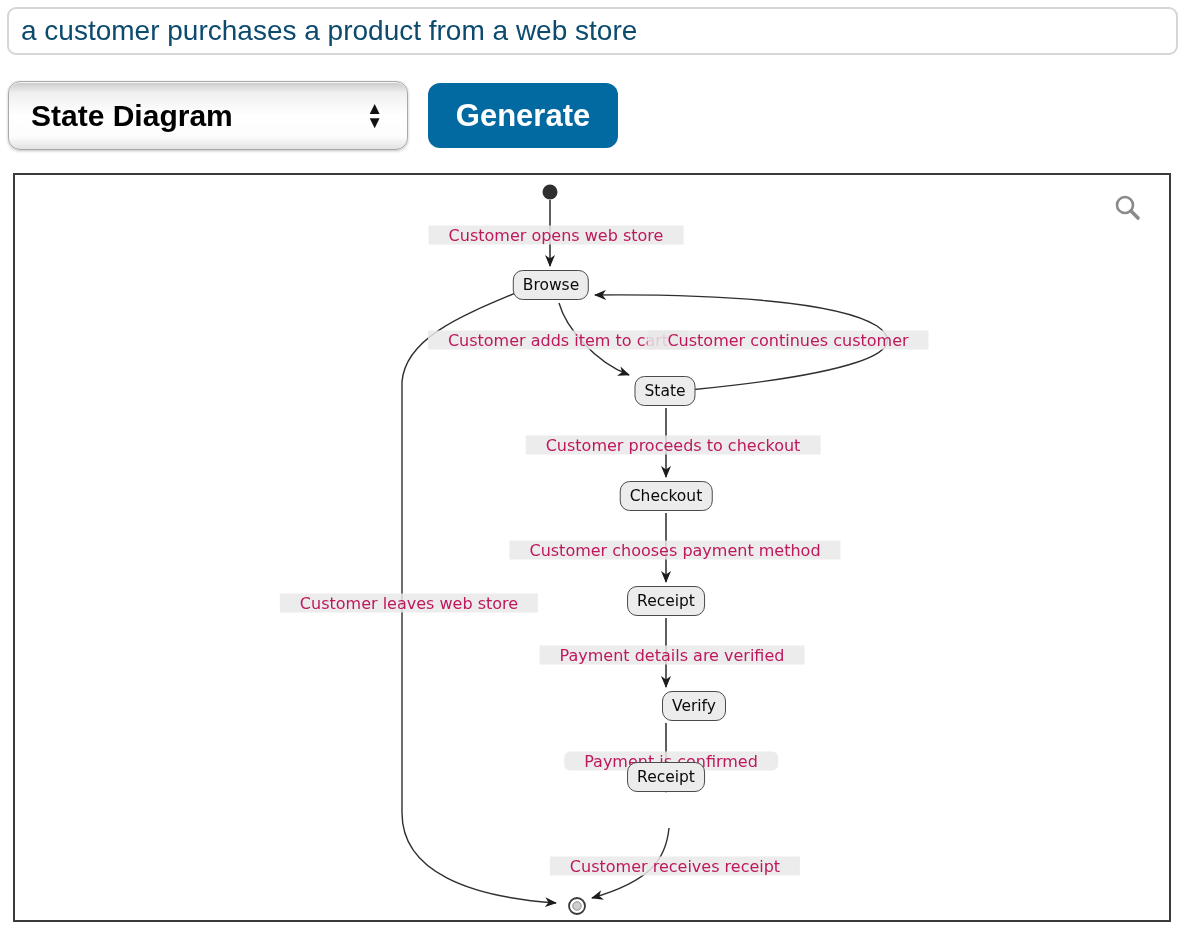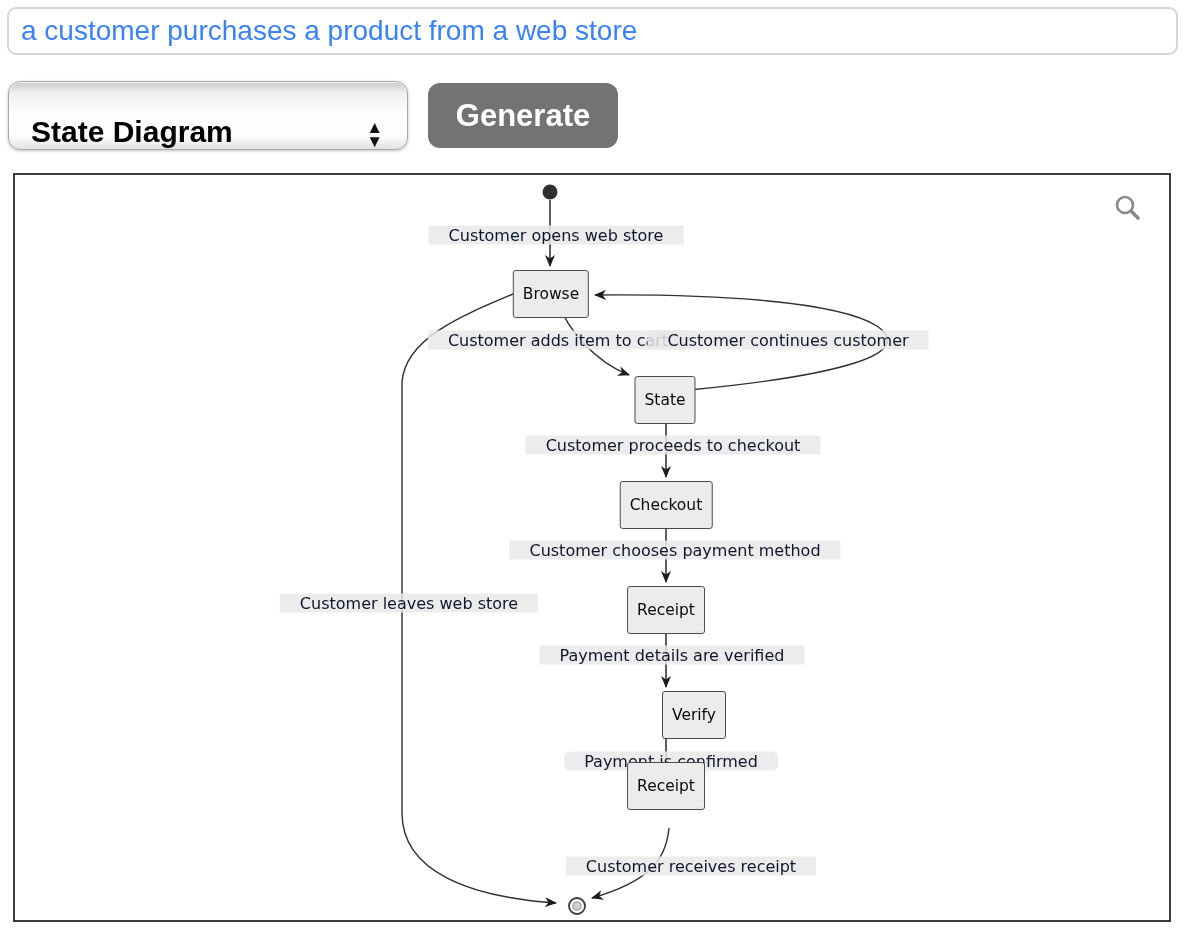--- a/index.html
+++ b/index.html
@@ -3,57 +3,57 @@
 <meta charset="utf-8">
 <style>
   * { margin:0; padding:0; box-sizing:border-box; }
   html,body { width:1184px; height:932px; background:#fff; font-family:"Liberation Sans", sans-serif; }
   .stage { position:relative; width:1184px; height:932px; background:#fff; overflow:hidden; }
 
   
   .prompt-input {
     position:absolute; left:7px; top:7px; width:1171px; height:48px;
     border:2px solid #d6d6d6; border-radius:9px; background:#fff;
-    font-family:"Liberation Sans", sans-serif; font-size:28px; color:#3b82f6;
+    font-family:"Liberation Sans", sans-serif; font-size:28px; color:#0c4a6e;
     padding:0 12px; outline:none;
   }
   .select-box {
     position:absolute; left:8px; top:81px; width:400px; height:69px;
     border-radius:12px; border:1px solid #a8a8a8; cursor:default;
     background:linear-gradient(180deg,#c9c9c9 0%,#efefef 16%,#ffffff 50%,#fcfcfc 82%,#e2e2e2 100%);
     box-shadow:0 1px 3px rgba(0,0,0,0.25), inset 0 1px 0 rgba(255,255,255,0.8);
-    display:flex; align-items:flex-end; justify-content:space-between;
+    display:flex; align-items:center; justify-content:space-between;
     padding:0 24px 0 22px;
   }
   .select-box .select-label { font-size:30px; font-weight:600; color:#000; white-space:nowrap; }
   .select-arrows { display:flex; flex-direction:column; align-items:center; line-height:14px; font-size:17px; color:#111; }
   .generate-btn {
     position:absolute; left:428px; top:83px; width:190px; height:65px;
-    background:#737373; border:none; border-radius:12px; cursor:pointer;
+    background:#0369a1; border:none; border-radius:12px; cursor:pointer;
     color:#fff; font-family:"Liberation Sans", sans-serif; font-size:31px; font-weight:700;
     display:flex; align-items:center; justify-content:center;
   }
 
   
   .diagram-panel {
     position:absolute; left:13px; top:173px; width:1158px; height:749px;
     border:2px solid #3b3b3b; background:#fff;
   }
   .diagram-inner { position:absolute; inset:0; font-family:"DejaVu Sans", sans-serif; }
   .edges-svg { position:absolute; left:0; top:0; width:100%; height:100%; }
 
   .state-node {
     position:absolute; transform:translateX(-50%);
-    background:#ececec; border:1.4px solid #4a4a4a; border-radius:3px;
-    font-size:15.5px; color:#0a0a0a; padding:14px 9px; white-space:nowrap;
+    background:#ececec; border:1.4px solid #4a4a4a; border-radius:10px;
+    font-size:15.5px; color:#0a0a0a; padding:5px 9px; white-space:nowrap;
     text-align:center; z-index:3;
   }
   .edge-label {
     position:absolute; transform:translate(-50%,-50%);
-    background:rgba(233,233,233,0.85); color:#0f172a;
+    background:rgba(233,233,233,0.85); color:#be185d;
     font-size:16px; white-space:nowrap; padding:0 20px; z-index:2;
   }
   .zoom-icon { position:absolute; top:18px; right:26px; width:30px; height:30px; cursor:pointer; z-index:4; }
 </style>
 </head>
 <body>
 
 <div class="stage">
 
   <input class="prompt-input" type="text" value="a customer purchases a product from a web store" style="">
@@ -101,21 +101,21 @@
       <div class="state-node" style="left:651px; top:516px;margin-left:28px;">Verify</div>
       <div class="state-node" style="left:651px; top:587px;">Receipt</div>
 
       <div class="edge-label" style="left:541px; top:60px;">Customer opens web store</div>
       <div class="edge-label" style="left:543px; top:165px;">Customer adds item to cart</div>
       <div class="edge-label" style="left:773px; top:165px;">Customer continues customer</div>
       <div class="edge-label" style="left:660px; top:375px;">Customer chooses payment method</div>
       <div class="edge-label" style="left:658px; top:270px;">Customer proceeds to checkout</div>
       <div class="edge-label" style="left:657px; top:480px;">Payment details are verified</div>
       <div class="edge-label" style="left:656px; top:586px;border-radius:6px;">Payment is confirmed</div>
-      <div class="edge-label" style="left:676px; top:691px;">Customer receives receipt</div>
+      <div class="edge-label" style="left:660px; top:691px;">Customer receives receipt</div>
       <div class="edge-label" style="left:394px; top:428px;">Customer leaves web store</div>
 
       <svg class="zoom-icon" viewBox="0 0 30 30">
         <circle cx="12" cy="12" r="8" fill="none" stroke="#8a8a8a" stroke-width="2.6"></circle>
         <line x1="18" y1="18" x2="25" y2="25" stroke="#8a8a8a" stroke-width="3.6" stroke-linecap="round"></line>
       </svg>
 
     </div>
   </div>
 </div>

